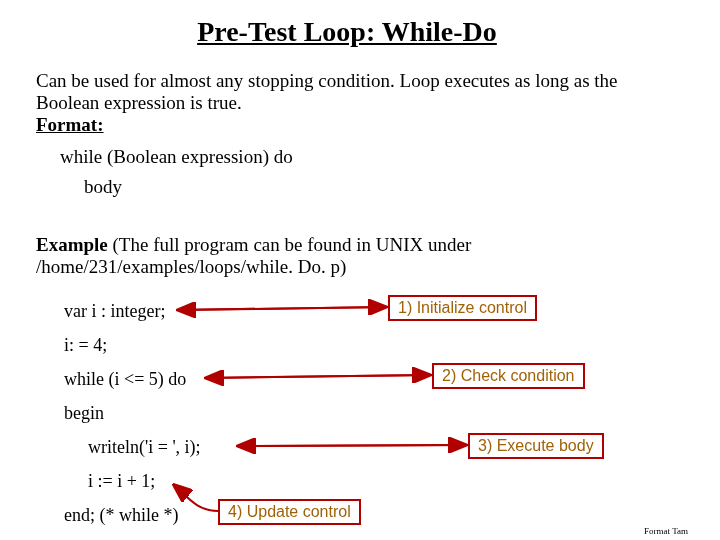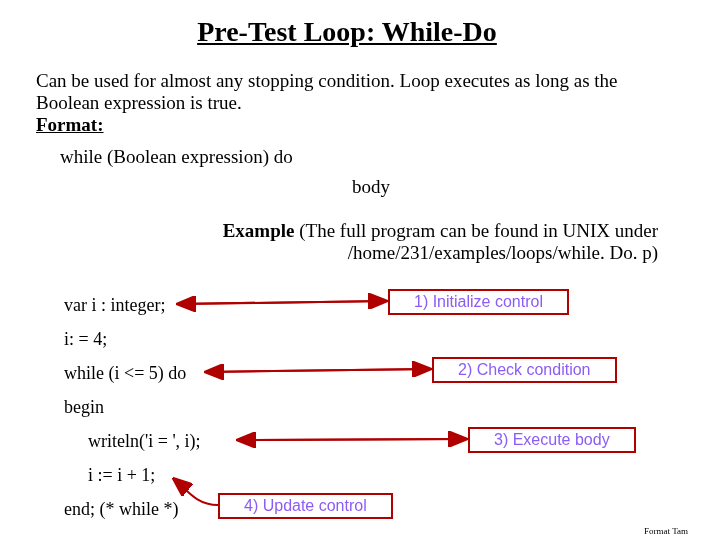--- a/index.html
+++ b/index.html
@@ -38,46 +38,44 @@
   }
   .code-fmt {
     font-size: 19px;
     margin-left: 24px;
     margin-bottom: 8px;
   }
   .italic { }
   .body-indent {
     font-size: 19px;
     margin-left: 48px;
-    margin-bottom: 22px;
-    text-align: center;
+    margin-bottom: 36px;
   }
   .example-hdr {
     font-size: 19px;
-    margin-bottom: 24px;
+    margin-bottom: 16px;
     line-height: 1.2;
-    text-align: right;
   }
   .example-hdr .b { font-weight: bold; }
   .codeblock {
     position: relative;
     font-size: 18px;
   }
   .cl {
     position: absolute;
     white-space: pre;
   }
   .box {
     position: absolute;
     border: 2px solid #b00000;
     background: #fff;
     font-family: Arial, Helvetica, sans-serif;
     font-size: 16px;
-    color: #8b5cf6;
-    padding: 2px 24px;
+    color: #a16207;
+    padding: 2px 8px;
     white-space: nowrap;
   }
   svg.arrow {
     position: absolute;
     overflow: visible;
   }
   .footer {
     position: absolute;
     right: 6px;
     bottom: 4px;

